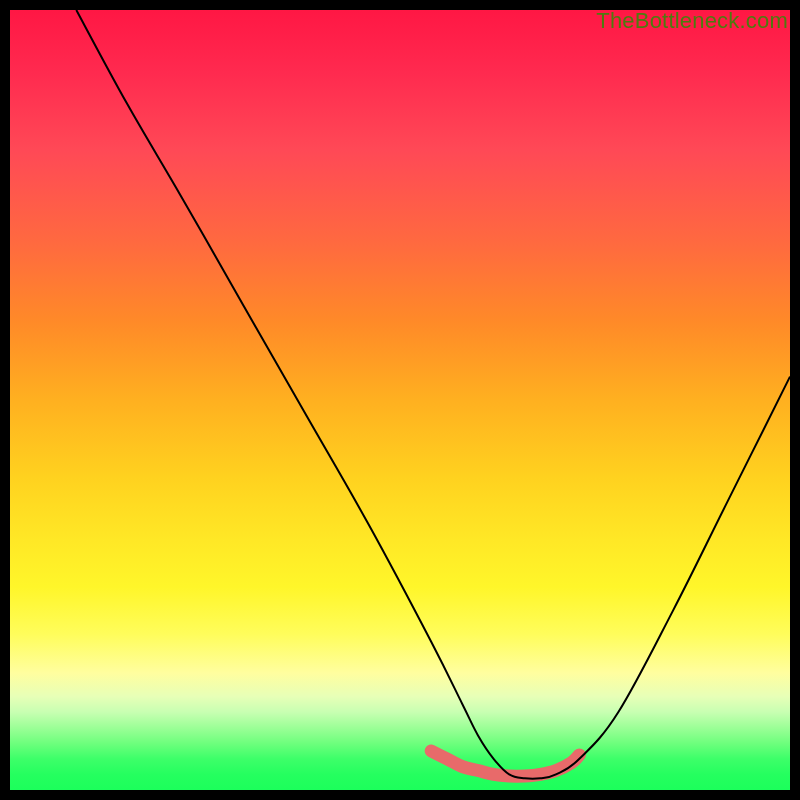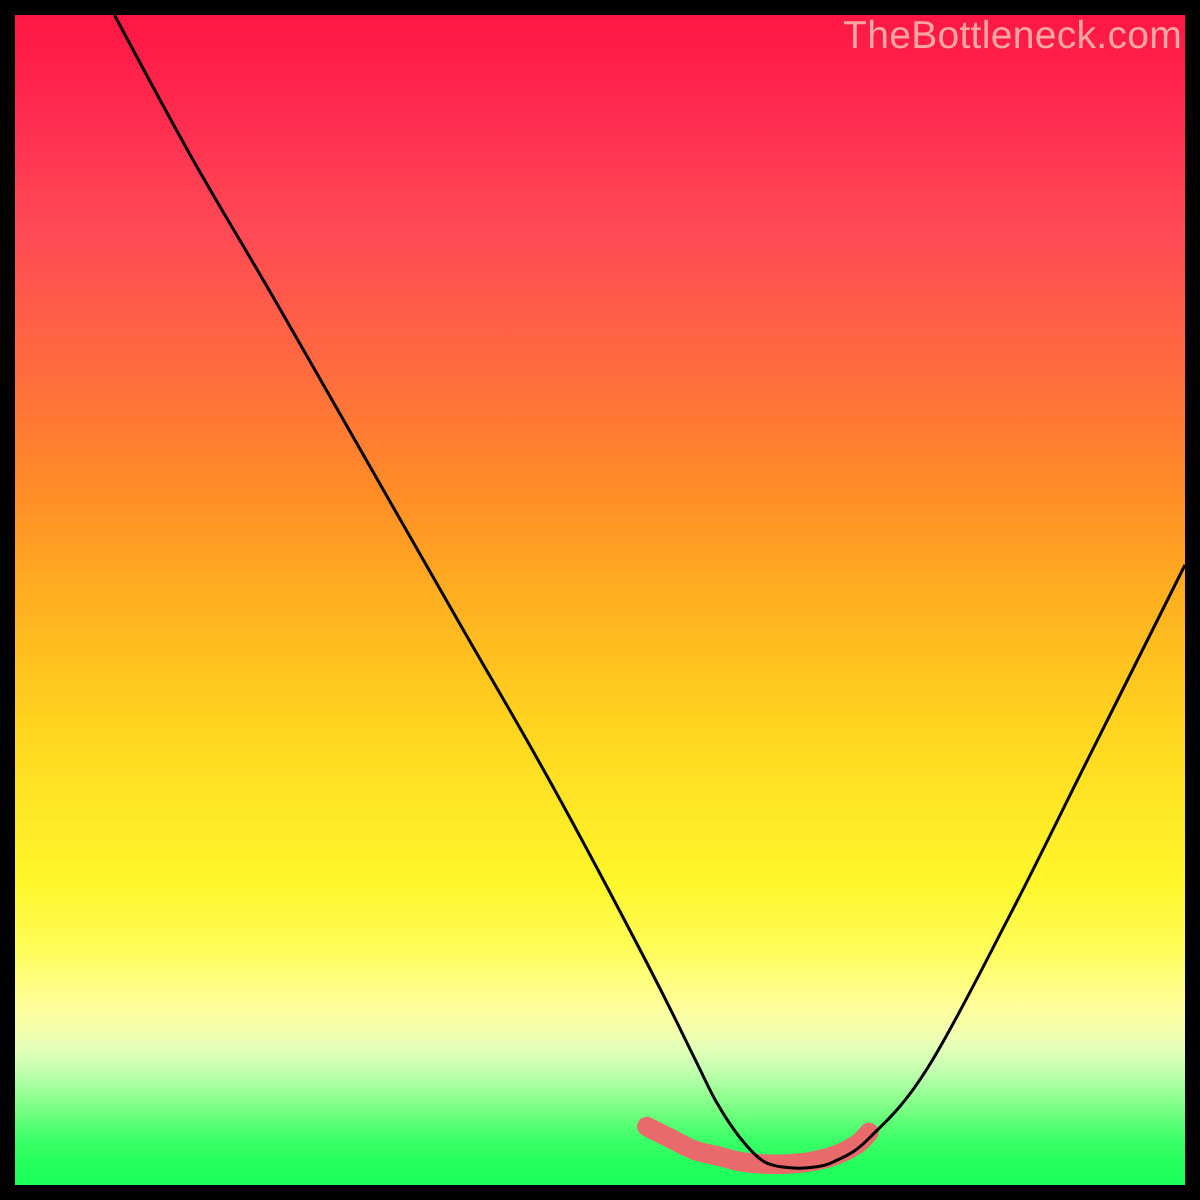--- a/index.html
+++ b/index.html
@@ -34,23 +34,23 @@
       #6eff7d 94%,
       #3dff69 96%,
       #25ff5f 98%,
       #1cff5b 100%);
   }
   .watermark {
     position: absolute;
     top: 8px;
     right: 12px;
     font-family: Arial, Helvetica, sans-serif;
-    font-size: 26px;
+    font-size: 22px;
     font-weight: 400;
-    color: #fca5a5;
+    color: #4d7c0f;
     letter-spacing: 0.2px;
     user-select: none;
   }
   svg.curve {
     position: absolute;
     top: 10px;
     left: 10px;
     width: 780px;
     height: 780px;
   }

